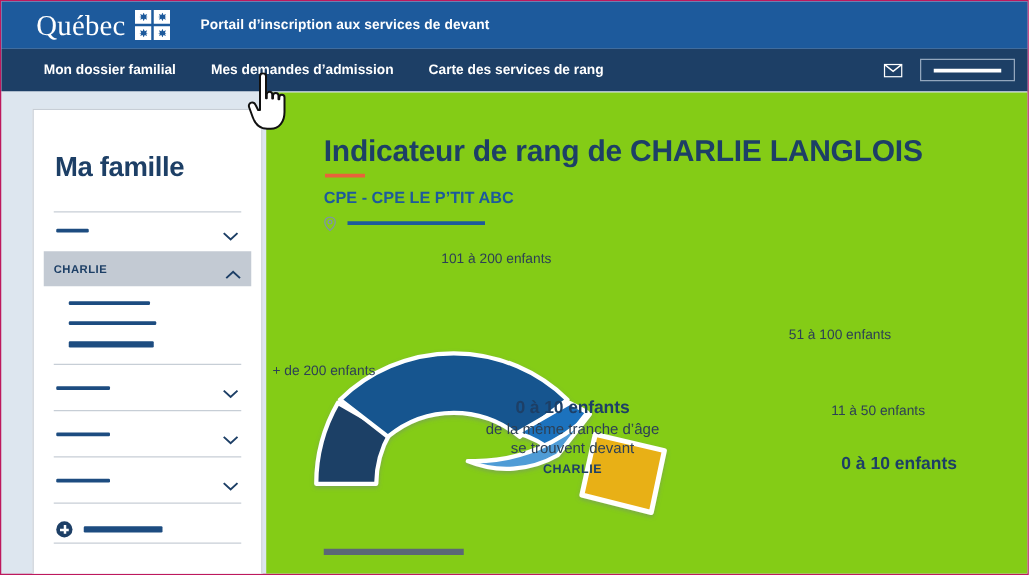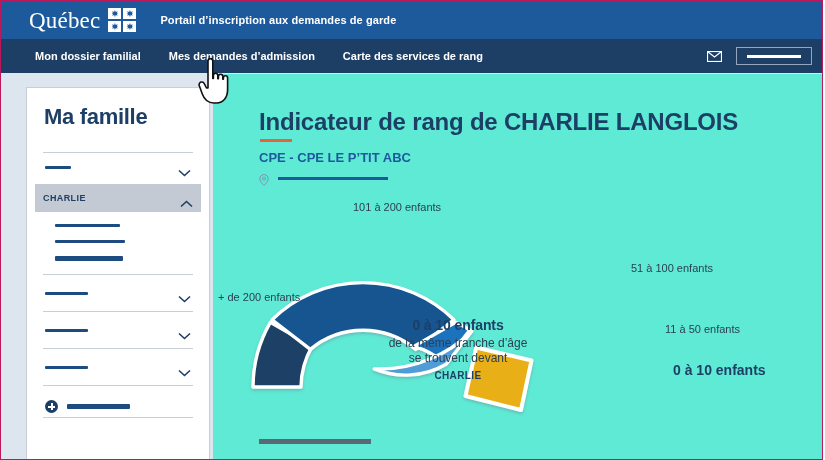--- a/index.html
+++ b/index.html
@@ -84,21 +84,21 @@
   .sidebar {
     position: absolute; left: 25px; top: 86px;
     width: 184px; height: 380px;
     background: #ffffff;
     border: 1px solid #c7ced6;
     padding: 0 14px;
     overflow: hidden;
   }
   .side-title {
     font-size: 22px; font-weight: bold; color: #1d3f66;
-    margin: 16px 0 0 3px; letter-spacing: -.3px;
+    margin: 33px 0 0 3px; letter-spacing: -.3px;
   }
   .side-rule {
     height: 1px; background: #c7ced6; margin: 22px 2px 0 2px;
   }
   .side-row {
     height: 28px; display: flex; align-items: center; justify-content: space-between;
     padding: 0 4px; cursor: pointer;
   }
   .side-row.sel { background: #c3cad3; padding: 0 8px; margin: 3px -6px 0 -6px; height: 28px; }
   .side-label {
@@ -116,21 +116,21 @@
   }
   .plus-circle::before, .plus-circle::after {
     content: ""; position: absolute; background: #ffffff;
   }
   .plus-circle::before { left: 3px; top: 5.5px; width: 7px; height: 2px; }
   .plus-circle::after { left: 5.5px; top: 3px; width: 2px; height: 7px; }
 
   
   .main {
     position: absolute; left: 212px; top: 73px; right: 0; bottom: 0;
-    background: #5eead4;
+    background: #84cc16;
   }
   .page-title {
     position: absolute; left: 46px; top: 34px;
     font-size: 24px; font-weight: bold; color: #1d3f66;
     letter-spacing: -.2px; white-space: nowrap;
   }
   .title-accent {
     position: absolute; left: 47px; top: 65px;
     width: 32px; height: 3px; background: #e8633a;
   }
@@ -183,21 +183,21 @@
   <div class="brandbar">
     <div class="qc-logo">
       <span class="qc-word">Québec</span>
       <span class="qc-flag">
         <span class="qc-sq"></span>
           <span class="qc-sq"></span>
         <span class="qc-sq"></span>
           <span class="qc-sq"></span>
       </span>
     </div>
-    <div class="brand-title">Portail d’inscription aux demandes de garde</div>
+    <div class="brand-title">Portail d’inscription aux services de devant</div>
   </div>
 
   <div class="navbar">
     <div class="navitem">Mon dossier familial</div>
     <div class="navitem">Mes demandes d’admission</div>
     <div class="navitem">Carte des services de rang</div>
     <div class="nav-right">
       <span class="mail-icon">
         <svg width="15" height="11" viewBox="0 0 15 11">
           <rect x="0.5" y="0.5" width="14" height="10" fill="none" stroke="#ffffff" stroke-width="1.2"></rect>

